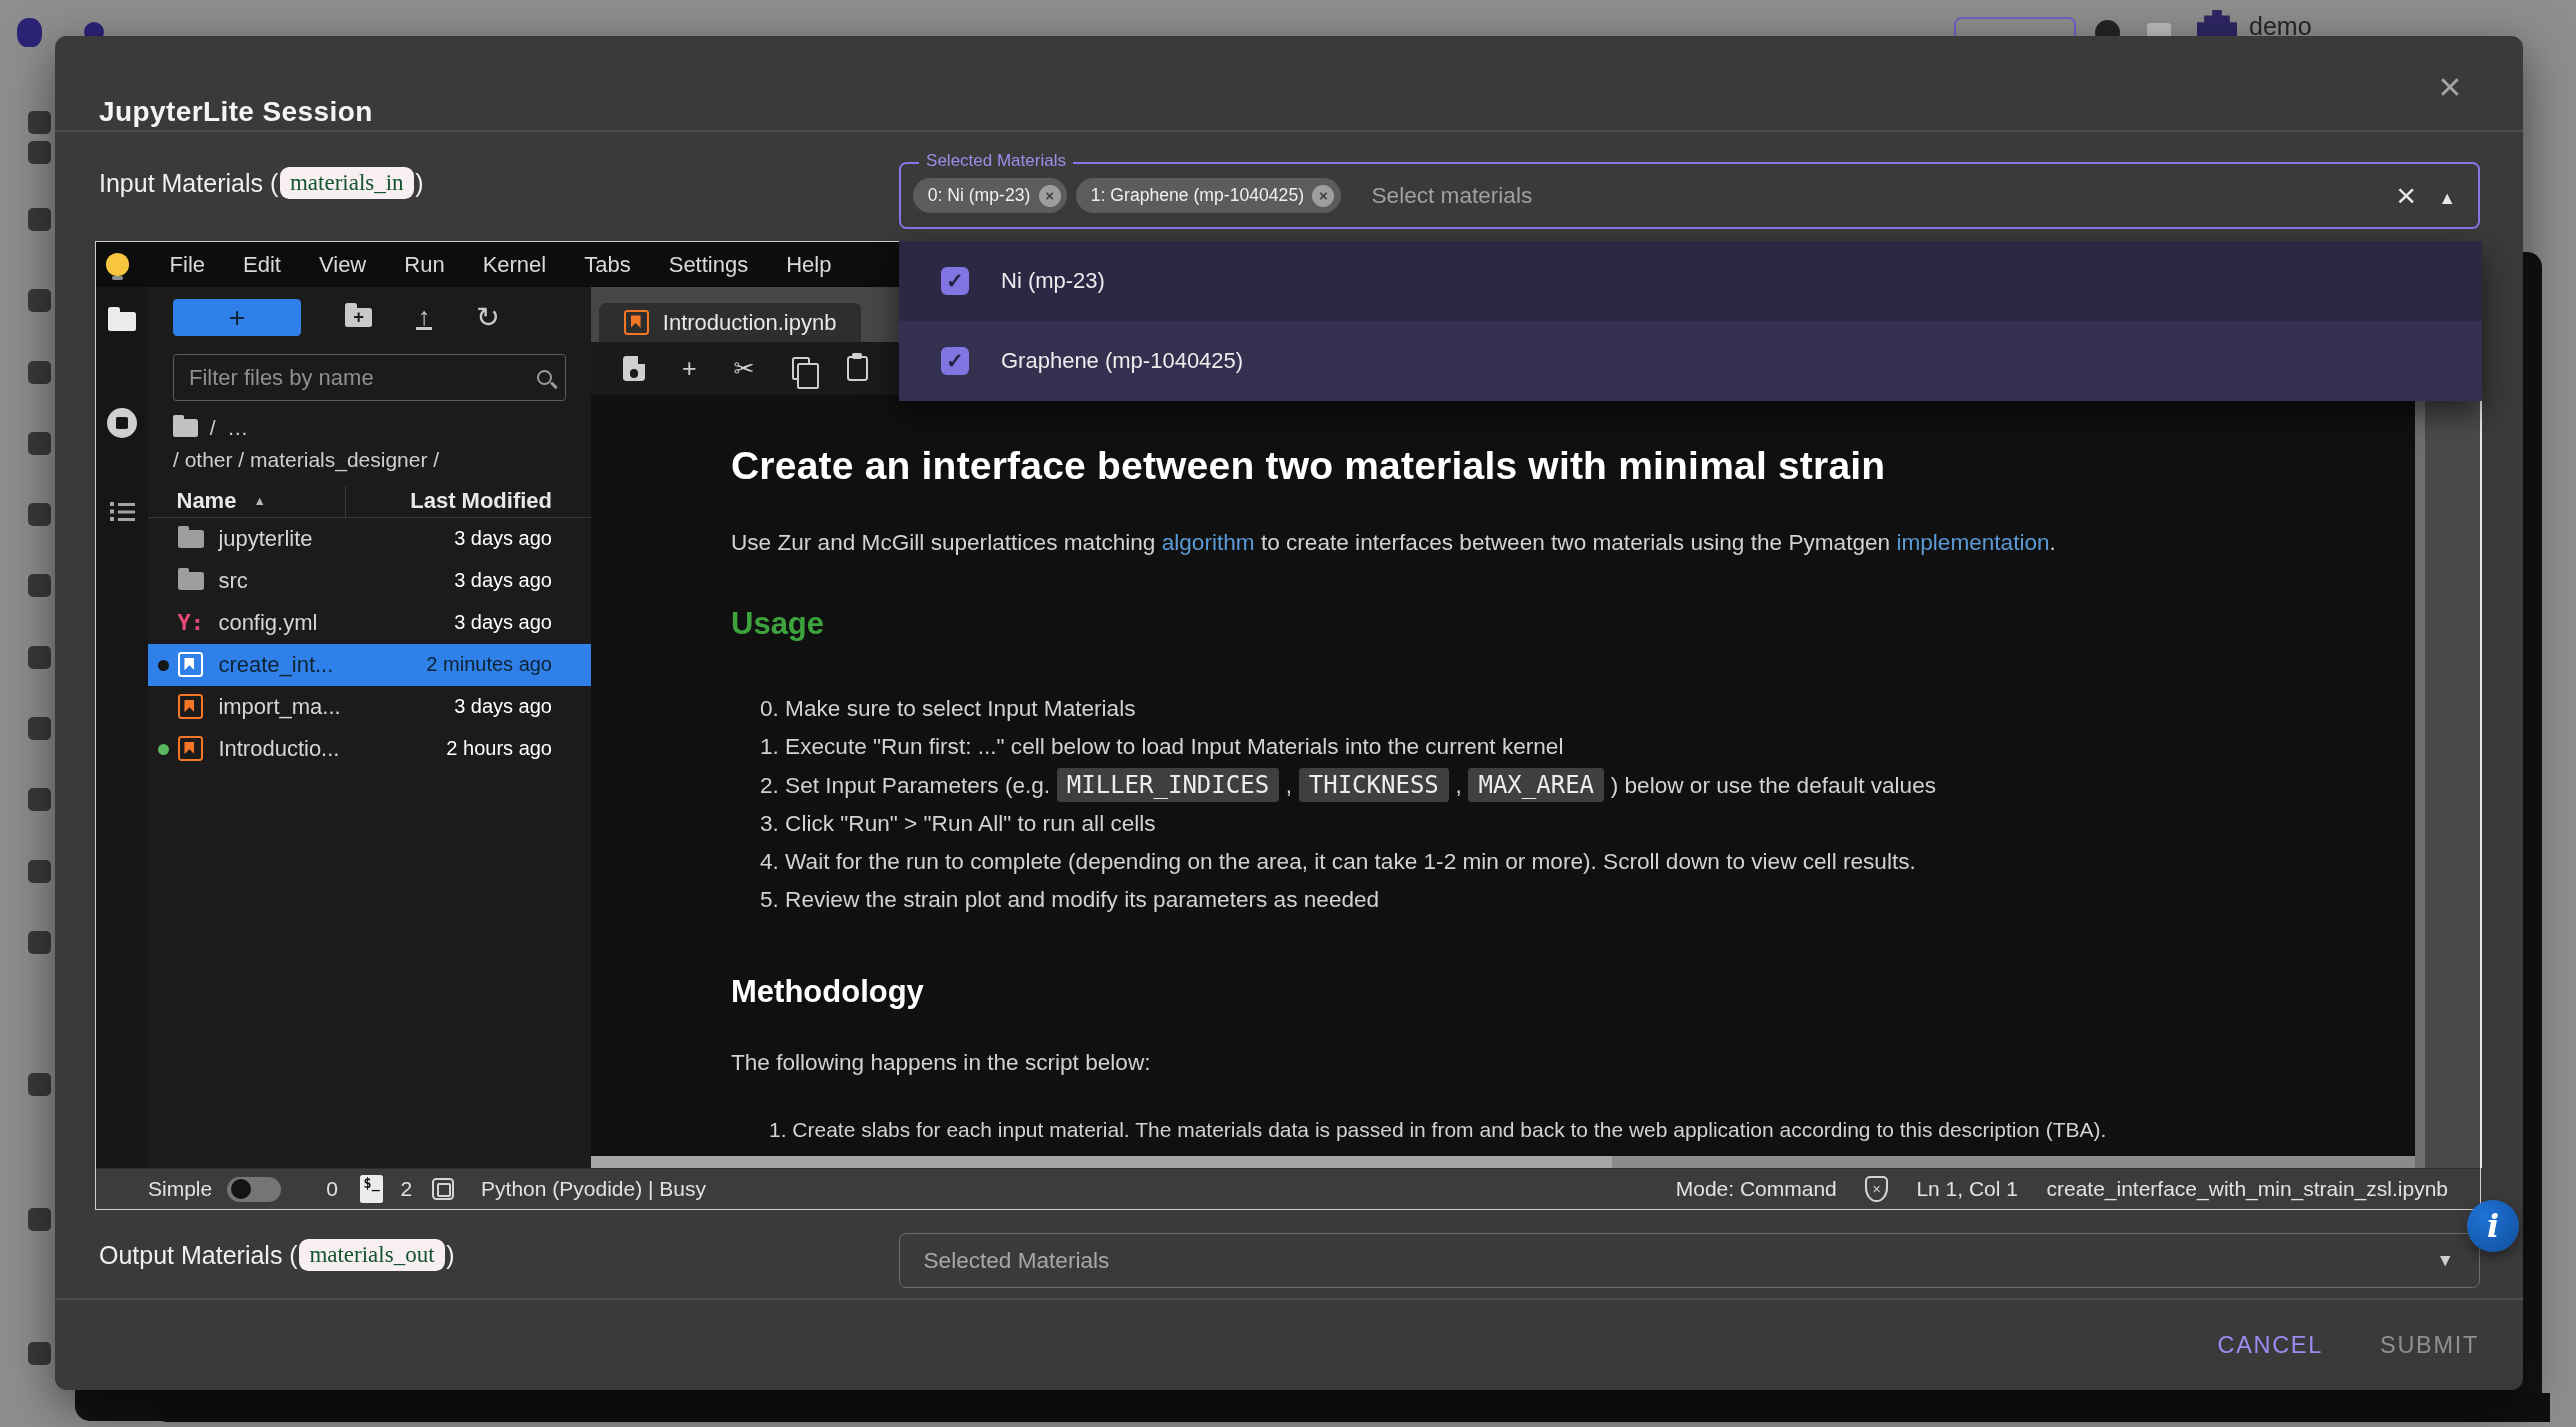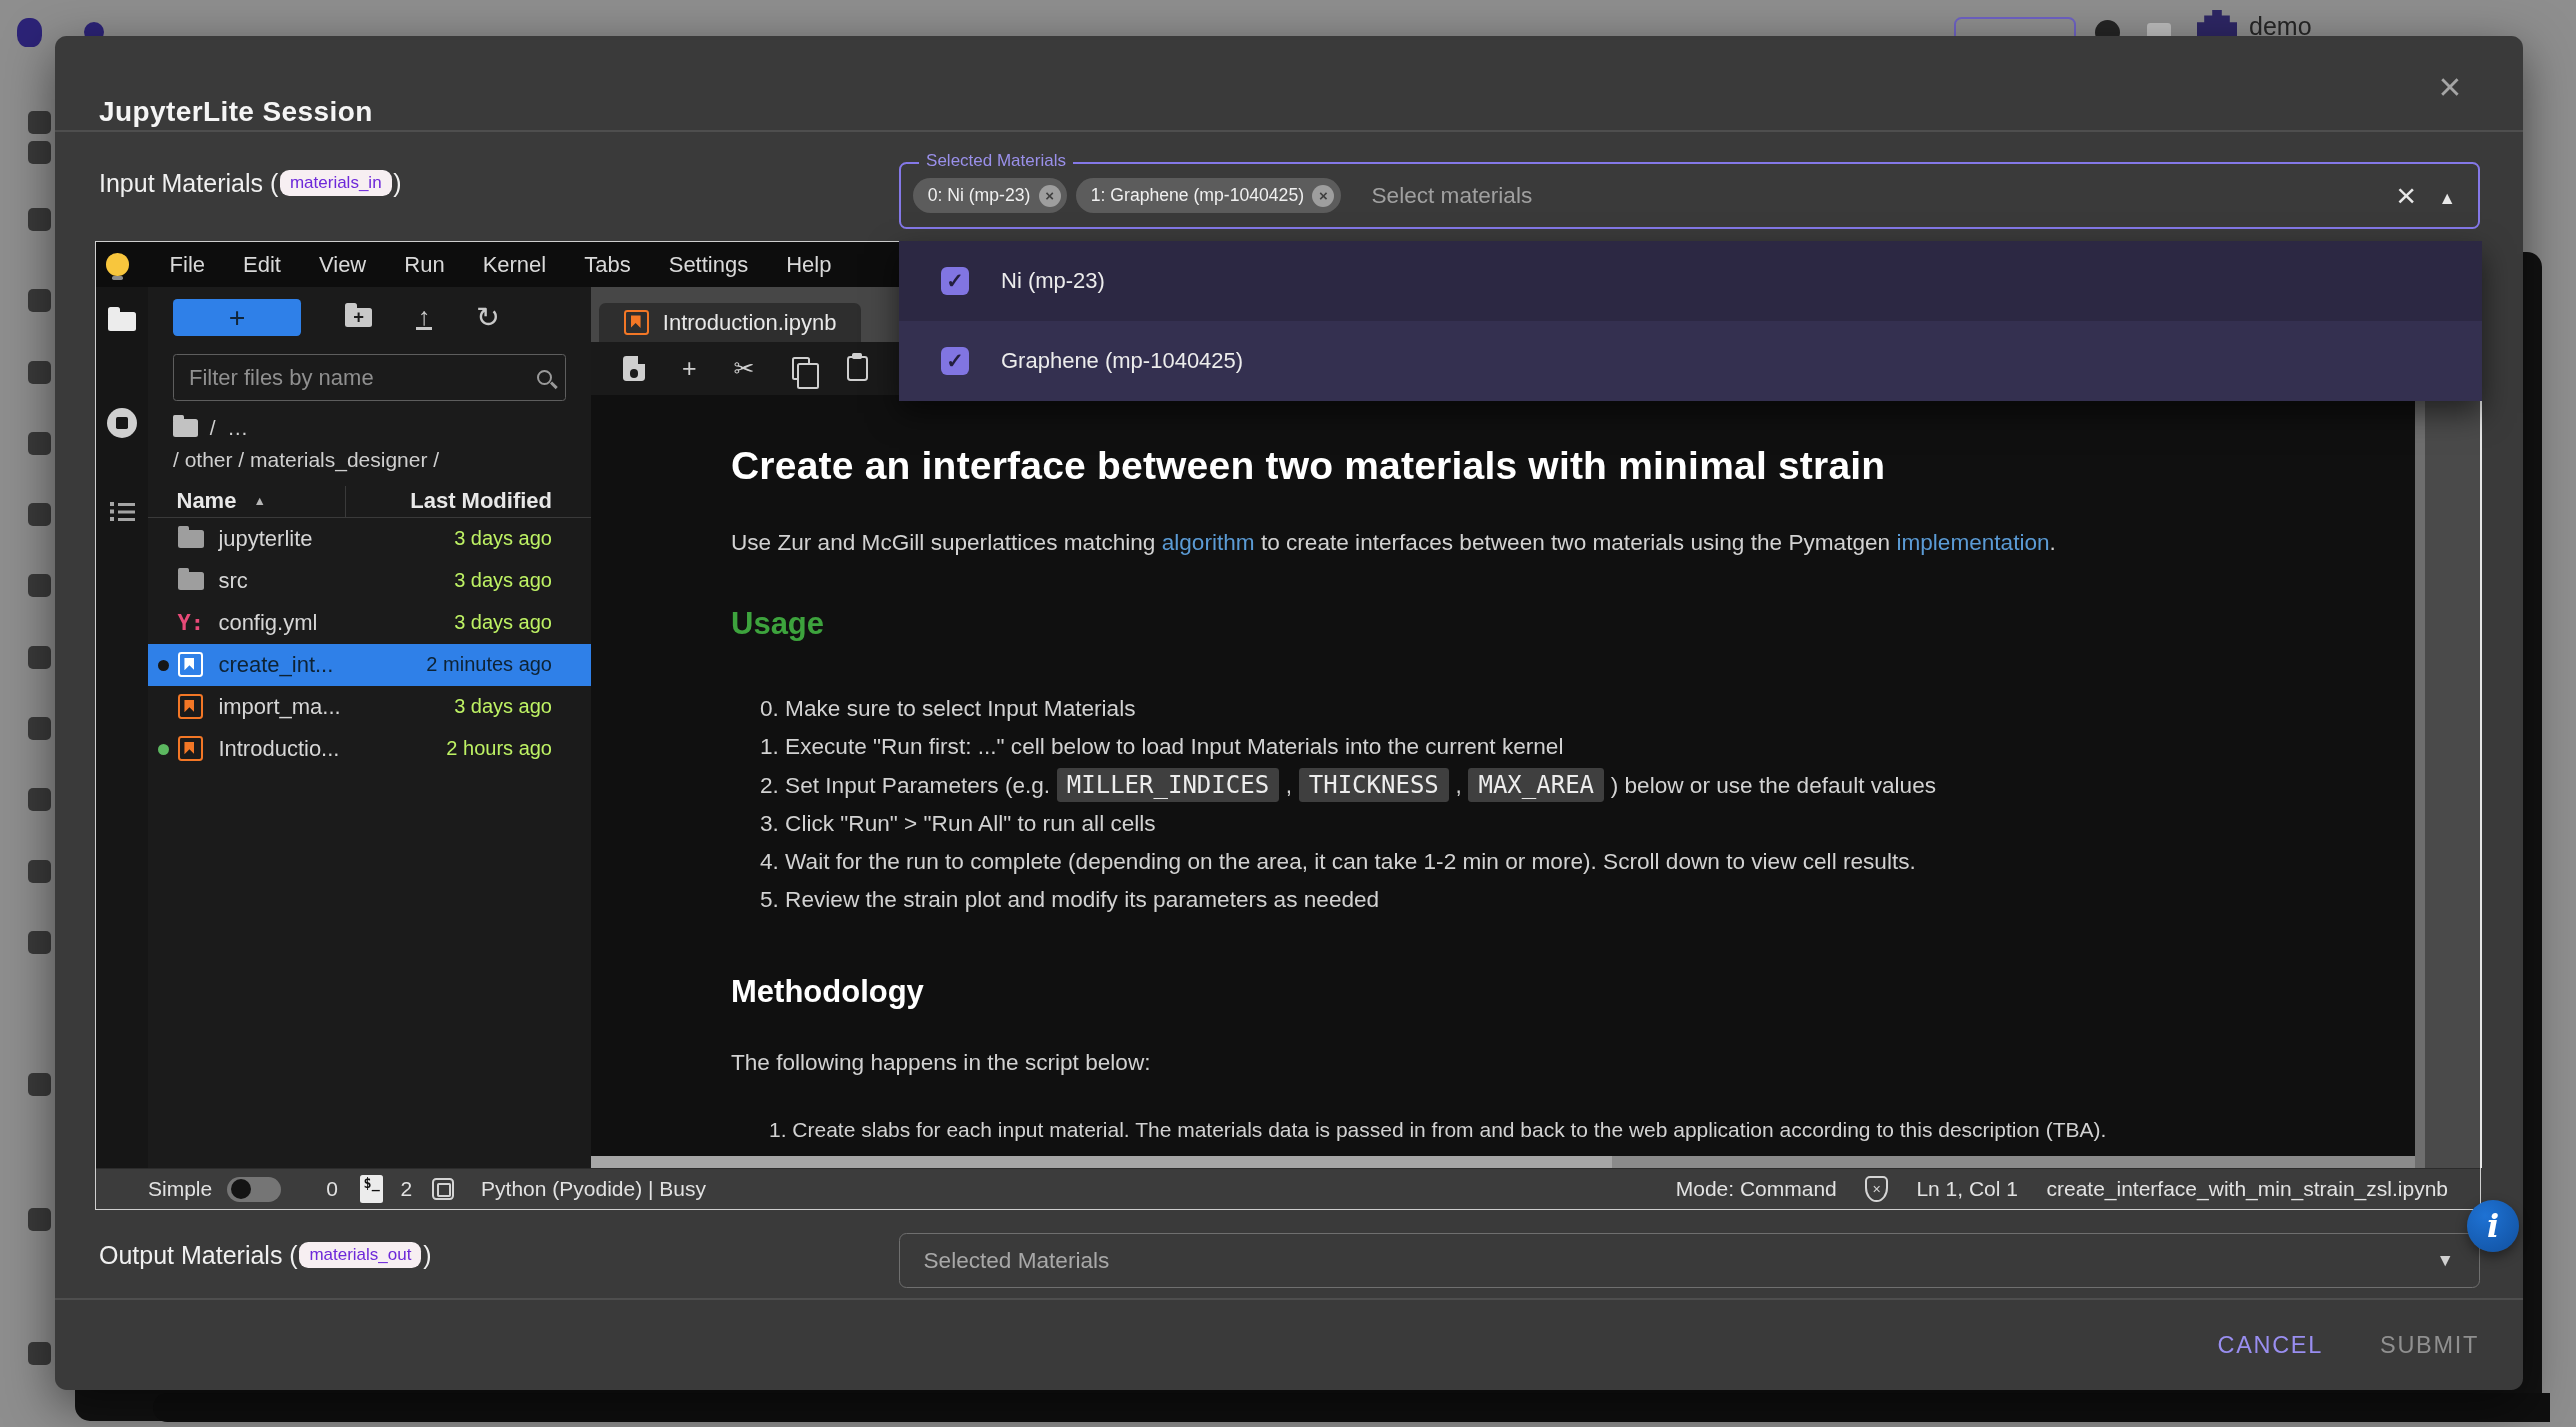--- a/index.html
+++ b/index.html
@@ -22,21 +22,21 @@
 
   
   .modal { position:absolute; left:55px; top:36px; width:2468px; height:1354px; background:#3a3a3a; border-radius:11.7px;
     box-shadow:0 15px 50px rgba(0,0,0,.5); z-index:5; }
   .m-title { position:absolute; left:44px; top:60px; font-size:28px; font-weight:600; color:#f5f5f5; letter-spacing:0.4px; }
   .m-close { position:absolute; left:2370px; top:27px; width:50px; height:47px; font-size:39px; color:#a5a5a5;
     display:flex; align-items:center; justify-content:center; cursor:pointer; }
   .m-hr { position:absolute; left:0; top:94px; width:100%; height:1.7px; background:#4e4e4e; }
   .io-row { position:absolute; left:44px; display:flex; align-items:center; font-size:25px; color:#f0f0f0; height:40px; }
   .io-row.in { top:127px; } .io-row.out { top:1199px; }
-  .code-chip { font-family:Liberation Sans, sans-serif; font-size:17px; color:#6d28d9; background:#f7eff2;
+  .code-chip { font-family:Liberation Serif, serif; font-size:23px; color:#14532d; background:#f7eff2;
     padding:3.4px 10px; border-radius:9.2px; margin:0 1.7px; }
 
   
   .sel { position:absolute; left:844px; top:126px; width:1581px; height:67px; border:2.5px solid #8478e8; border-radius:7.5px; z-index:20; }
   .sel-label { position:absolute; left:18.4px; top:-12.6px; font-size:17px; color:#9a90ea; background:#3a3a3a; padding:0 6.7px; }
   .sel-inner { display:flex; align-items:center; height:100%; padding-left:11.7px; }
   .chip { display:flex; align-items:center; gap:8.4px; height:35px; background:#5c5c5c; border-radius:17.6px;
     padding:0 6.7px 0 15px; margin-right:8.4px; color:#f0f0f0; font-size:17.6px; white-space:nowrap; }
   .chip-x { width:22px; height:22px; border-radius:50%; background:#9e9e9e; color:#3f3f3f; font-size:15px; font-weight:bold;
     display:flex; align-items:center; justify-content:center; cursor:pointer; }
@@ -102,21 +102,21 @@
   .rdot.dark { background:#161616; } .rdot.green { background:#5cb860; }
   .f-ic { width:28.5px; margin-right:13.4px; display:flex; justify-content:center; flex:none; }
   .f-folder { width:26px; height:17.6px; background:#9e9e9e; border-radius:2.5px; position:relative; }
   .f-folder:before { content:""; position:absolute; left:0; top:-4.2px; width:11px; height:5.9px; background:#9e9e9e; border-radius:1.7px 1.7px 0 0; }
   .f-yaml { font-family:"DejaVu Sans Mono", monospace; font-weight:bold; font-size:22px; color:#e84a78; }
   .f-nb { width:25px; height:25px; border:2.5px solid #f37726; border-radius:3.4px; position:relative; }
   .f-nb:after { content:""; position:absolute; left:4.2px; top:3.4px; width:10px; height:12.6px; background:#f37726;
     clip-path:polygon(0 0,100% 0,100% 100%,50% 60%,0 100%); }
   .f-nb.white { border-color:#fff; } .f-nb.white:after { background:#fff; }
   .fname { flex:1; white-space:nowrap; overflow:hidden; }
-  .fdate { font-size:20px; color:#bef264; padding-right:39px; white-space:nowrap; }
+  .fdate { font-size:20px; color:#ffffff; padding-right:39px; white-space:nowrap; }
   .frow.sel-row { background:#2f80e8; color:#0e2233; }
   .frow.sel-row .fdate { color:#0e2233; }
 
   
   .main { flex:1; display:flex; flex-direction:column; position:relative; min-width:0; background:#474747; }
   .rband { position:absolute; right:0; top:55px; bottom:0; width:65px; background:#4a4a4a; border-left:10px solid #6e6e6e; }
   .wline { position:absolute; right:-1.7px; top:0; bottom:0; width:1.7px; background:#e8e8e8; }
   .tabbar { height:55px; background:#474747; display:flex; align-items:flex-end; padding-left:8.4px; flex:none; }
   .tab { height:39px; background:#2e2e2e; border-radius:6.7px 6.7px 0 0; display:flex; align-items:center; gap:13.4px;
     padding:0 25px; font-size:22px; color:#e8e8e8; cursor:pointer; }

